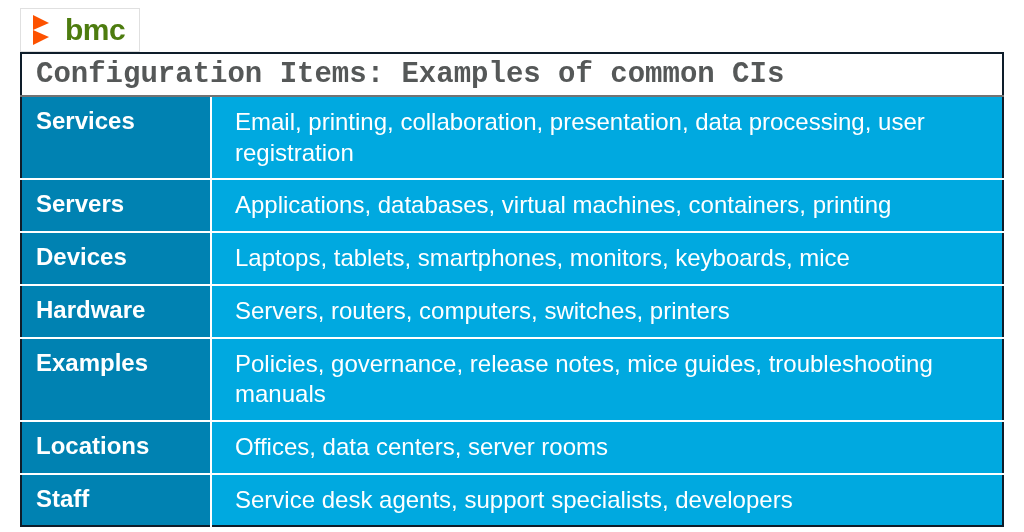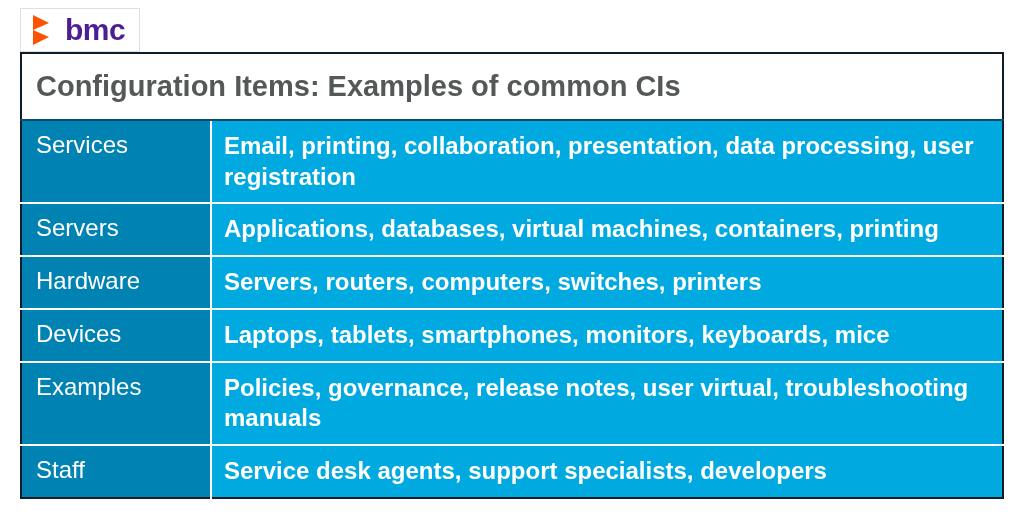--- a/index.html
+++ b/index.html
@@ -17,58 +17,59 @@
     border: 1px solid #e0e0e0;
     padding: 4px 14px 4px 8px;
     margin-bottom: 0;
   }
   .logo-glyph {
     display: inline-block;
     margin-right: 6px;
     line-height: 0;
   }
   .logo-text {
-    color: #4c1d95;
+    color: #4d7c0f;
     font-size: 30px;
     font-weight: 700;
     letter-spacing: -0.5px;
   }
   .table {
     width: 100%;
     border: 2px solid #0e1d2a;
     border-collapse: collapse;
   }
   .table-title {
     background: #ffffff;
     color: #555858;
     font-size: 29px;
     font-weight: 700;
-    padding: 16px 14px;
-    border-bottom: 2px solid #0c4a6e;
+    padding: 4px 14px;
+    border-bottom: 2px solid #737373;
     text-align: left;
+    font-family: Liberation Mono, monospace;
   }
   .ci-row { }
   .ci-head {
     background: #0082b2;
     color: #ffffff;
     font-size: 24px;
-    font-weight: 400;
+    font-weight: 700;
     padding: 10px 14px;
     width: 190px;
     border-bottom: 2px solid #ffffff;
     border-right: 2px solid #ffffff;
     text-align: left;
     vertical-align: top;
   }
   .ci-body {
     background: #00a9e0;
     color: #ffffff;
     font-size: 24px;
-    font-weight: 700;
-    padding: 10px 12px;
+    font-weight: 400;
+    padding: 10px 23px;
     border-bottom: 2px solid #ffffff;
     text-align: left;
     vertical-align: top;
     line-height: 1.28;
   }
   .ci-row:last-child .ci-head,
   .ci-row:last-child .ci-body {
     border-bottom: none;
   }
 </style>
@@ -94,30 +95,34 @@
   </tr>
   <tr class="ci-row">
     <td class="ci-head">Services</td>
     <td class="ci-body">Email, printing, collaboration, presentation, data processing, user registration</td>
   </tr>
   <tr class="ci-row">
     <td class="ci-head">Servers</td>
     <td class="ci-body">Applications, databases, virtual machines, containers, printing</td>
   </tr>
   <tr class="ci-row">
+    <td class="ci-head">Devices</td>
+    <td class="ci-body">Laptops, tablets, smartphones, monitors, keyboards, mice</td>
+  </tr>
+  <tr class="ci-row">
     <td class="ci-head">Hardware</td>
     <td class="ci-body">Servers, routers, computers, switches, printers</td>
   </tr>
   <tr class="ci-row">
-    <td class="ci-head">Devices</td>
-    <td class="ci-body">Laptops, tablets, smartphones, monitors, keyboards, mice</td>
+    <td class="ci-head">Examples</td>
+    <td class="ci-body">Policies, governance, release notes, mice guides, troubleshooting manuals</td>
   </tr>
   <tr class="ci-row">
-    <td class="ci-head">Examples</td>
-    <td class="ci-body">Policies, governance, release notes, user virtual, troubleshooting manuals</td>
+    <td class="ci-head">Locations</td>
+    <td class="ci-body">Offices, data centers, server rooms</td>
   </tr>
   <tr class="ci-row">
     <td class="ci-head">Staff</td>
     <td class="ci-body">Service desk agents, support specialists, developers</td>
   </tr>
 </tbody>
   </table>
 
 
 

